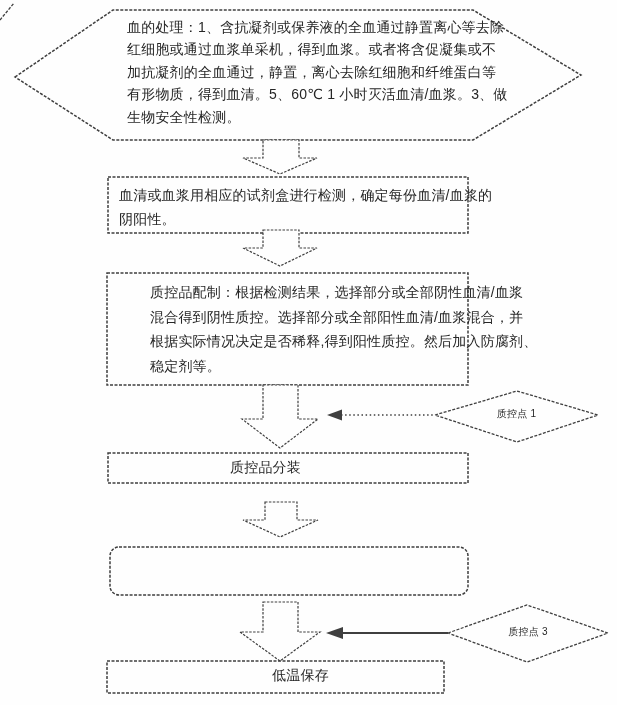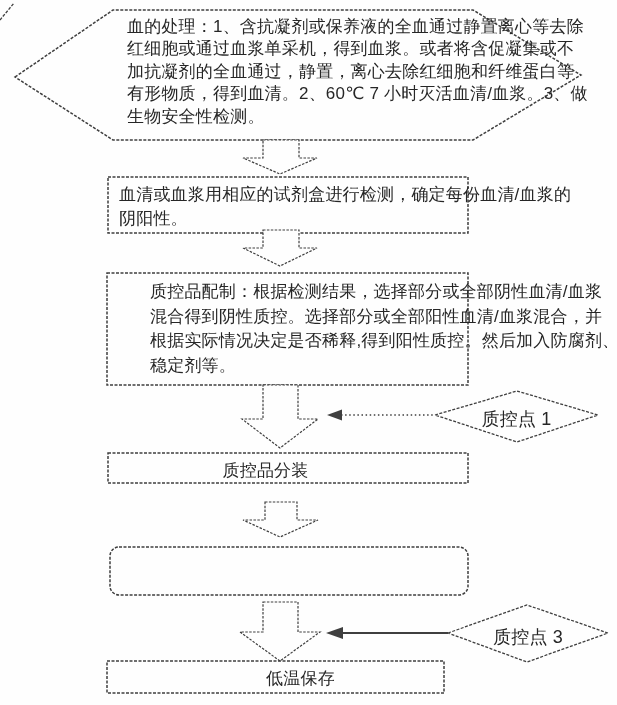--- a/index.html
+++ b/index.html
@@ -9,30 +9,30 @@
     font-family:"Liberation Sans","DejaVu Sans",sans-serif;
     color:var(--text); overflow:hidden; margin:0 auto;
   }
   svg.layer { position:absolute; left:0; top:0; width:617px; height:705px; }
   .shape { fill:none; stroke:var(--stroke); stroke-width:1.3; stroke-dasharray:3 1.5; }
   .shape.thick { stroke-width:1.5; }
   .blockarrow { fill:var(--bg); stroke:var(--stroke); stroke-width:1.2; stroke-dasharray:2.5 1.4; }
   .conn-dotted { stroke:var(--stroke); stroke-width:1.5; stroke-dasharray:1.5 2.6; fill:none; }
   .conn-solid { stroke:var(--stroke); stroke-width:1.8; fill:none; }
   .arrowhead { fill:var(--stroke); stroke:none; }
-  .txt { position:absolute; font-size:17px; letter-spacing:0.2px; }
+  .txt { position:absolute; font-size:14px; letter-spacing:0.2px; }
   .txt .line { white-space:nowrap; }
   .hex-txt { left:127px; top:16px; line-height:22.4px; }
   .det-txt { left:119px; top:183px; line-height:24px; }
   .prep-txt { left:118px; top:280px; line-height:24.6px;margin-left:32px; }
   .center-label { text-align:center; white-space:nowrap; }
   .aliquot-label { left:108px; top:459px; width:315px; }
   .lyo-label { left:110px; top:555px; width:358px; }
   .storage-label { left:97px; top:667px; width:407px; }
-  .qc-label { font-size:18px; }
+  .qc-label { font-size:10px; }
   .qc1-label { left:435px; top:407px; width:163px; }
   .qc2-label { left:448px; top:625px; width:160px; }
 </style>
 </head>
 <body>
 
 <div class="canvas">
 
   <svg class="layer" viewBox="0 0 617 705">
 
@@ -68,21 +68,21 @@
     <line x1="342" y1="633" x2="448" y2="633" class="conn-solid"></line>
     <polygon points="326,633 343,627 343,639" class="arrowhead"></polygon>
 
     <rect x="107" y="661" width="337" height="32" class="shape thick"></rect>
   </svg>
 
   <div class="txt hex-txt">
     <div class="line">血的处理：1、含抗凝剂或保养液的全血通过静置离心等去除</div>
     <div class="line">红细胞或通过血浆单采机，得到血浆。或者将含促凝集或不</div>
     <div class="line">加抗凝剂的全血通过，静置，离心去除红细胞和纤维蛋白等</div>
-    <div class="line">有形物质，得到血清。2、60℃ 7 小时灭活血清/血浆。3、做</div>
+    <div class="line">有形物质，得到血清。5、60℃ 1 小时灭活血清/血浆。3、做</div>
     <div class="line">生物安全性检测。</div>
   </div>
 
   <div class="txt det-txt">
     <div class="line">血清或血浆用相应的试剂盒进行检测，确定每份血清/血浆的</div>
     <div class="line">阴阳性。</div>
   </div>
 
   <div class="txt prep-txt">
     <div class="line">质控品配制：根据检测结果，选择部分或全部阴性血清/血浆</div>

